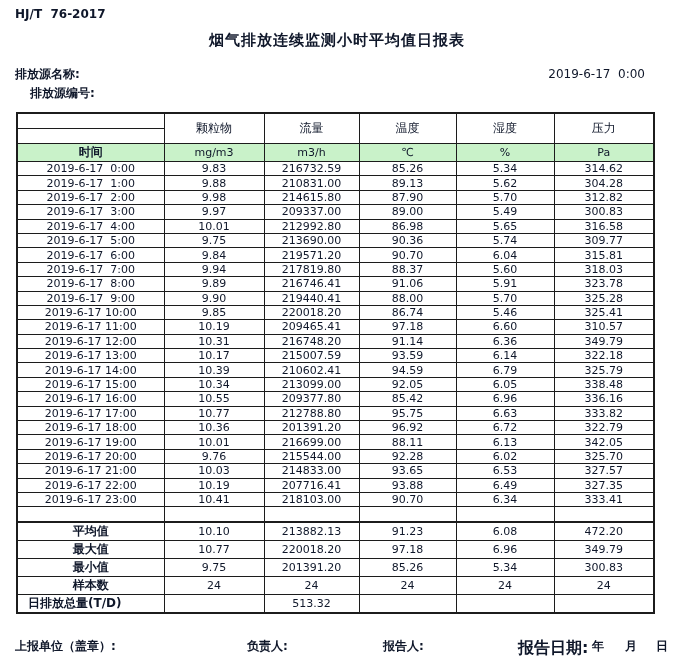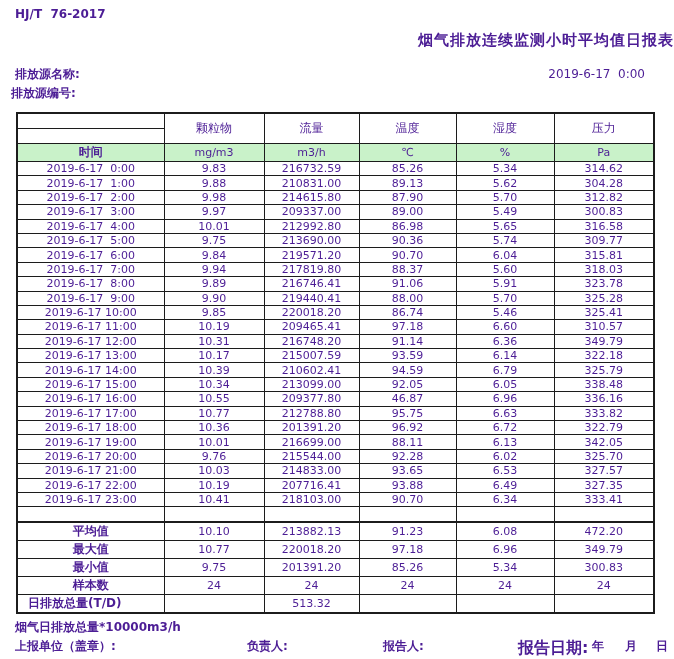--- a/index.html
+++ b/index.html
@@ -1,25 +1,25 @@
 <!DOCTYPE html>
 <html style="--green: #c9f2c9;"><head>
 <meta charset="utf-8">
 <style>
   html,body { margin:0; padding:0; background:#ffffff; }
   .page {
     position:relative; width:674px; height:659px; background:#ffffff;
-    font-family:"DejaVu Sans","Liberation Sans",sans-serif; color:#4c1d95;
+    font-family:"DejaVu Sans","Liberation Sans",sans-serif; color:#0f172a;
     overflow:hidden;
   }
   .abs { position:absolute; white-space:pre; }
   .std       { left:15px; top:7px;  font-size:12px; font-weight:bold; }
-  .title     { left:0; right:0; top:31px; text-align:right; font-size:15px; font-weight:bold; letter-spacing:1px; }
+  .title     { left:0; right:0; top:31px; text-align:center; font-size:15px; font-weight:bold; letter-spacing:1px; }
   .src-name  { left:15px; top:66px; font-size:12px; font-weight:bold; }
-  .src-code  { left:11px; top:85px; font-size:12px; font-weight:bold; }
+  .src-code  { left:30px; top:85px; font-size:12px; font-weight:bold; }
   .datetime  { right:29px; top:67px; font-size:12px; }
 
   table.report {
     position:absolute; left:16px; top:112px; width:637px;
     border-collapse:collapse; table-layout:fixed;
     border:2px solid #1c1c1c;
   }
   table.report td, table.report th {
     border:1px solid #1c1c1c; padding:0; text-align:center;
     white-space:pre; overflow:hidden; font-weight:normal;
@@ -208,21 +208,21 @@
           <td>10.34</td>
           <td>213099.00</td>
           <td>92.05</td>
           <td>6.05</td>
           <td>338.48</td>
         </tr>
         <tr class="data-row">
           <td>2019-6-17 16:00</td>
           <td>10.55</td>
           <td>209377.80</td>
-          <td>46.87</td>
+          <td>85.42</td>
           <td>6.96</td>
           <td>336.16</td>
         </tr>
         <tr class="data-row">
           <td>2019-6-17 17:00</td>
           <td>10.77</td>
           <td>212788.80</td>
           <td>95.75</td>
           <td>6.63</td>
           <td>333.82</td>
@@ -319,21 +319,20 @@
           <td class="sum-label total-label">日排放总量(T/D)</td>
           <td></td>
           <td>513.32</td>
           <td></td>
           <td></td>
           <td></td>
         </tr>
       </tbody>
   </table>
 
-  <div class="abs note">烟气日排放总量*10000m3/h</div>
   <div class="abs stamp">上报单位（盖章）:</div>
   <div class="abs resp">负责人:</div>
   <div class="abs reporter">报告人:</div>
   <div class="abs rdate">报告日期:</div>
   <div class="abs year">年</div>
   <div class="abs month">月</div>
   <div class="abs day">日</div>
 </div>
 
 </body></html>

